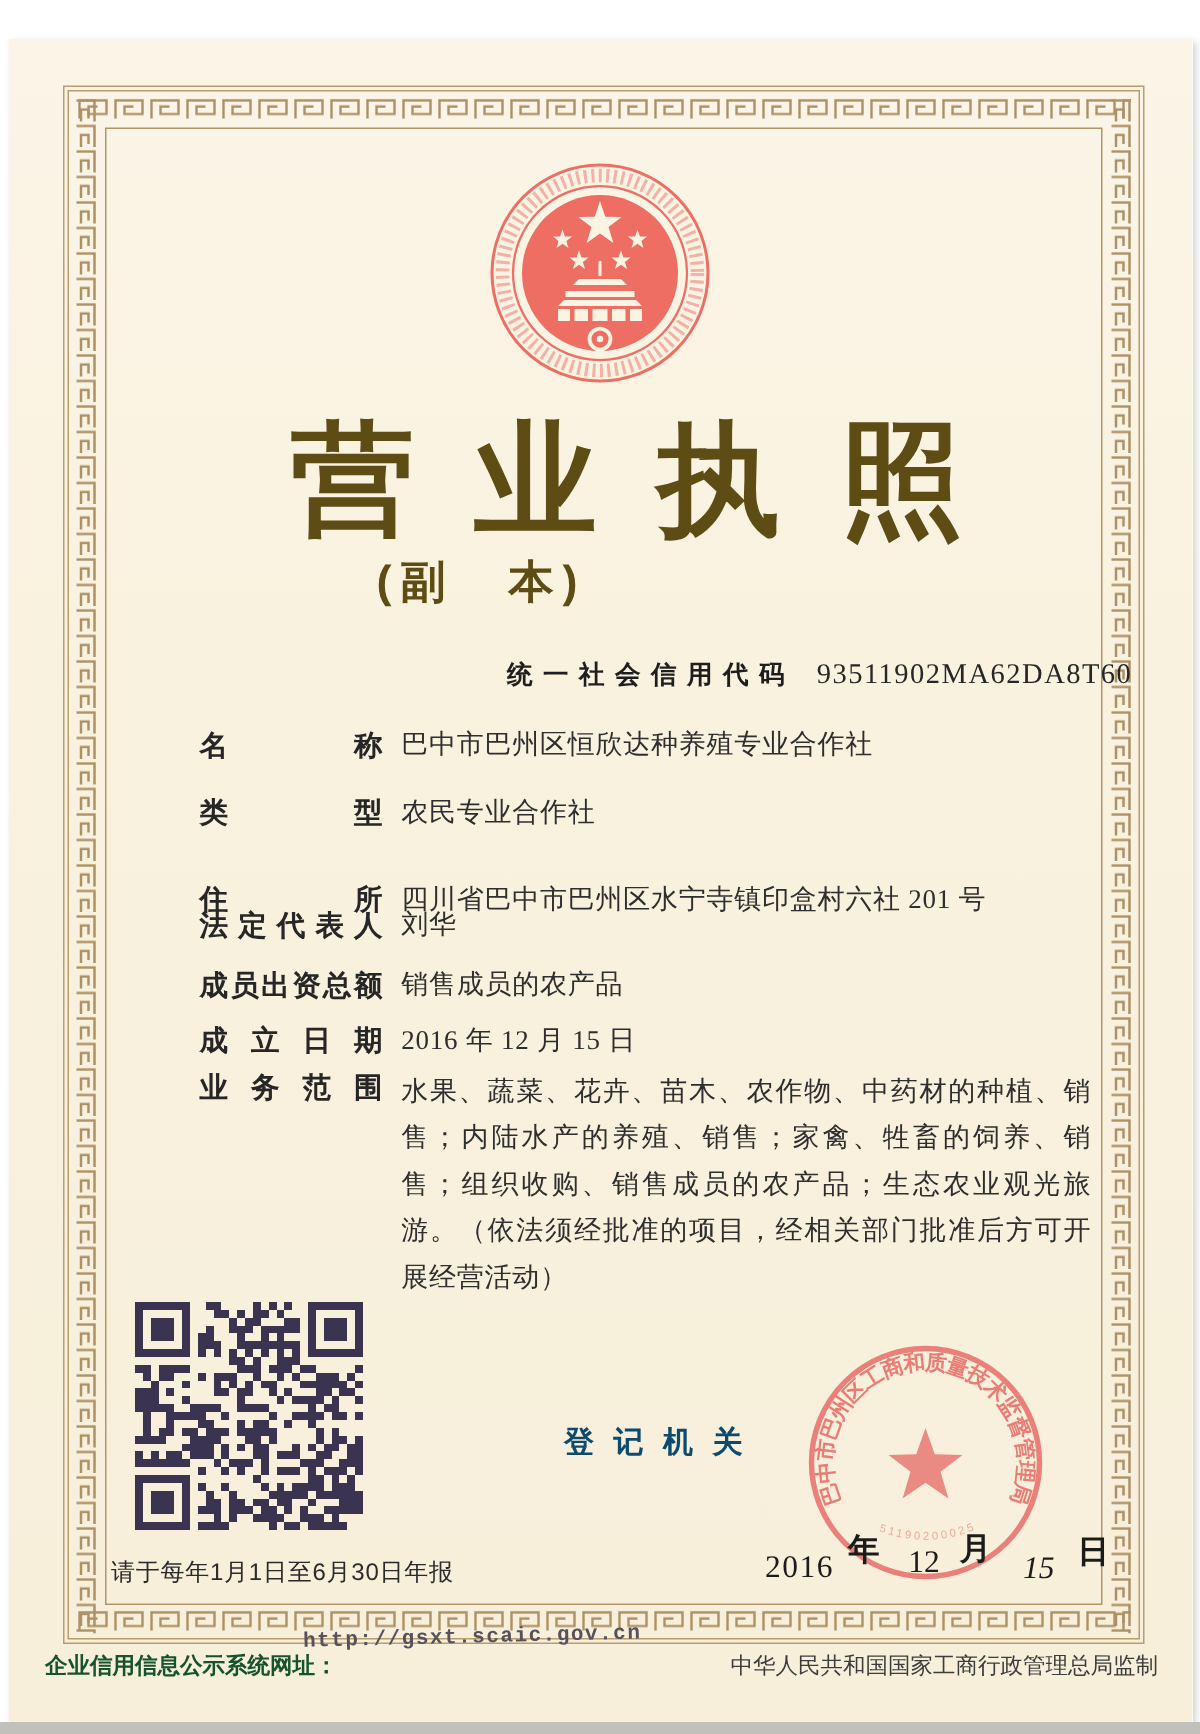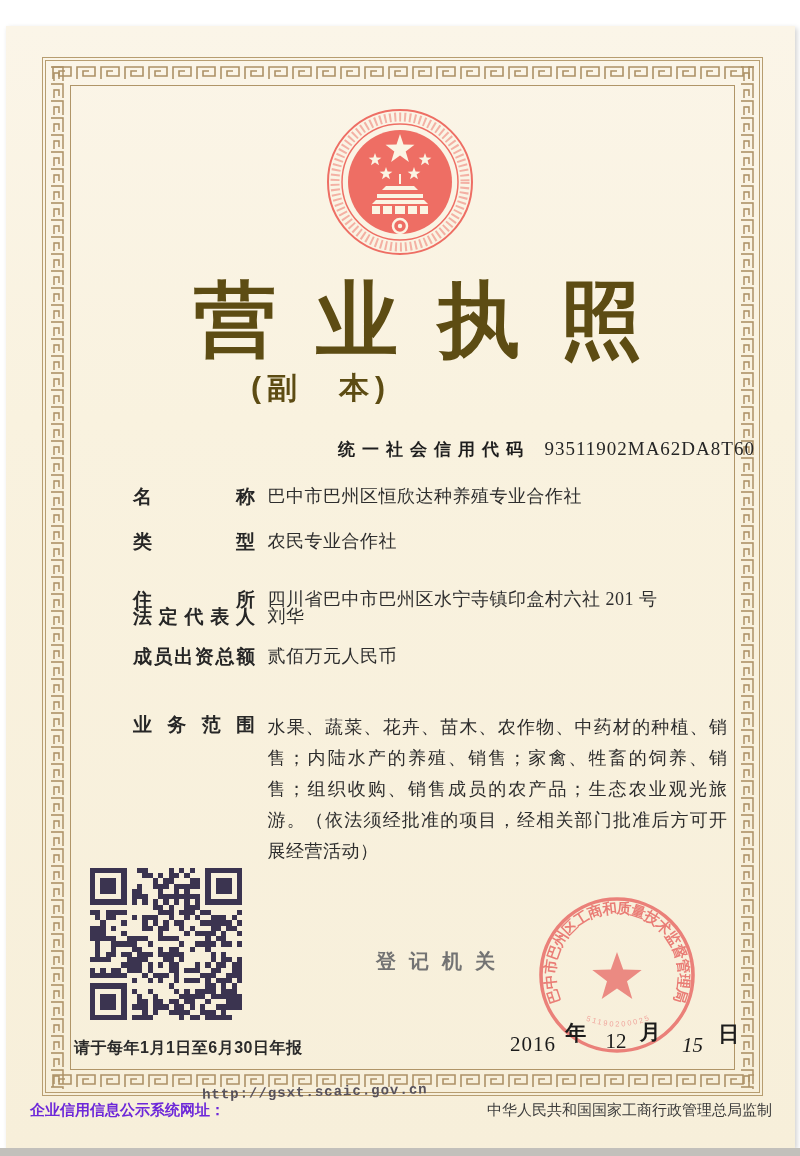--- a/index.html
+++ b/index.html
@@ -52,44 +52,44 @@
 
   
   .watermark { position:absolute; left:213px; top:606px; white-space:nowrap;
                font-size:31px; font-weight:600; color:rgba(240,16,16,.82); letter-spacing:0; }
 
   
   .qr { position:absolute; left:90px; top:868px; width:152px; height:152px; }
 
   
   .reg-label { position:absolute; left:376px; top:948px; font-weight:800; font-size:20px;
-               letter-spacing:13px; color:#737373; }
+               letter-spacing:13px; color:#0c4a6e; }
 
   
   .seal { position:absolute; left:527px; top:883px; width:180px; height:180px; opacity:.88; }
 
   
   .issue-date { position:absolute; left:510px; top:1018px; white-space:nowrap;
                 font-family:"Liberation Serif","DejaVu Serif",serif; font-size:21px; color:#1b1b1b; }
   .issue-date span { display:inline-block; }
   .d0 { transform:translateY(12px); letter-spacing:1px; }
   .d1 { margin-left:4px; transform:translateY(1px); font-weight:700; font-family:"Liberation Sans",sans-serif; }
   .d2 { margin-left:14px; transform:translateY(9px); }
   .d3 { margin-left:8px;  transform:translateY(0px); font-weight:700; font-family:"Liberation Sans",sans-serif; }
   .d4 { margin-left:16px; transform:translateY(13px);font-style:italic; }
   .d5 { margin-left:10px; transform:translateY(2px); font-weight:700; font-family:"Liberation Sans",sans-serif; }
 
   
-  .annual-note { position:absolute; left:74px; top:1038px; font-size:16px; font-weight:700; color:#2a2a2a; letter-spacing:.5px; }
+  .annual-note { position:absolute; left:74px; top:1038px; font-size:16px; font-weight:400; color:#2a2a2a; letter-spacing:.5px; }
 
   
   .url-stamp { position:absolute; left:202px; top:1084px; font-family:"Liberation Mono","DejaVu Sans Mono",monospace;
                font-size:14px; font-weight:700; color:#56515b; letter-spacing:1px; transform:rotate(-1.4deg); }
   .footer-left  { position:absolute; left:30px;  top:1101px; font-family:"Liberation Serif","DejaVu Serif",serif;
-                  font-size:15px; font-weight:700; color:#6d28d9; }
+                  font-size:15px; font-weight:700; color:#14532d; }
   .footer-right { position:absolute; left:487px; top:1101px; font-family:"Liberation Serif","DejaVu Serif",serif;
                   font-size:15px; font-weight:400; color:#3c3c3c; }
 </style>
 </head>
 <body>
 
 <div class="stage">
 
   <div class="paper"></div>
 
@@ -162,21 +162,25 @@
   <div class="row r2">
     <span class="row-label">住所</span>
     <span class="row-value">四川省巴中市巴州区水宁寺镇印盒村六社 201 号</span>
   </div>
   <div class="row r3">
     <span class="row-label">法定代表人</span>
     <span class="row-value">刘华</span>
   </div>
   <div class="row r4">
     <span class="row-label">成员出资总额</span>
-    <span class="row-value">贰佰万元人民币</span>
+    <span class="row-value">销售成员的农产品</span>
+  </div>
+  <div class="row r5">
+    <span class="row-label">成立日期</span>
+    <span class="row-value">2016 年 12 月 15 日</span>
   </div>
   <div class="row r6">
     <span class="row-label">业务范围</span>
     <span class="row-value">水果、蔬菜、花卉、苗木、农作物、中药材的种植、销售；内陆水产的养殖、销售；家禽、牲畜的饲养、销售；组织收购、销售成员的农产品；生态农业观光旅游。（依法须经批准的项目，经相关部门批准后方可开展经营活动）</span>
   </div>
 
 
   <svg class="qr" viewBox="0 0 29 29">
     <g id="qr-modules" fill="#3b3450" shape-rendering="crispEdges">
         <path d="M0 0h1v1h-1zM1 0h1v1h-1zM2 0h1v1h-1zM3 0h1v1h-1zM4 0h1v1h-1zM5 0h1v1h-1zM6 0h1v1h-1zM9 0h1v1h-1zM10 0h1v1h-1zM15 0h1v1h-1zM17 0h1v1h-1zM19 0h1v1h-1zM22 0h1v1h-1zM23 0h1v1h-1zM24 0h1v1h-1zM25 0h1v1h-1zM26 0h1v1h-1zM27 0h1v1h-1zM28 0h1v1h-1zM0 1h1v1h-1zM6 1h1v1h-1zM10 1h1v1h-1zM11 1h1v1h-1zM13 1h1v1h-1zM15 1h1v1h-1zM16 1h1v1h-1zM18 1h1v1h-1zM22 1h1v1h-1zM28 1h1v1h-1zM0 2h1v1h-1zM2 2h1v1h-1zM3 2h1v1h-1zM4 2h1v1h-1zM6 2h1v1h-1zM12 2h1v1h-1zM14 2h1v1h-1zM15 2h1v1h-1zM19 2h1v1h-1zM20 2h1v1h-1zM22 2h1v1h-1zM24 2h1v1h-1zM25 2h1v1h-1zM26 2h1v1h-1zM28 2h1v1h-1zM0 3h1v1h-1zM2 3h1v1h-1zM3 3h1v1h-1zM4 3h1v1h-1zM6 3h1v1h-1zM9 3h1v1h-1zM12 3h1v1h-1zM13 3h1v1h-1zM14 3h1v1h-1zM16 3h1v1h-1zM17 3h1v1h-1zM18 3h1v1h-1zM19 3h1v1h-1zM20 3h1v1h-1zM22 3h1v1h-1zM24 3h1v1h-1zM25 3h1v1h-1zM26 3h1v1h-1zM28 3h1v1h-1zM0 4h1v1h-1zM2 4h1v1h-1zM3 4h1v1h-1zM4 4h1v1h-1zM6 4h1v1h-1zM8 4h1v1h-1zM9 4h1v1h-1zM13 4h1v1h-1zM16 4h1v1h-1zM18 4h1v1h-1zM22 4h1v1h-1zM24 4h1v1h-1zM25 4h1v1h-1zM26 4h1v1h-1zM28 4h1v1h-1zM0 5h1v1h-1zM6 5h1v1h-1zM8 5h1v1h-1zM9 5h1v1h-1zM10 5h1v1h-1zM13 5h1v1h-1zM14 5h1v1h-1zM15 5h1v1h-1zM16 5h1v1h-1zM17 5h1v1h-1zM18 5h1v1h-1zM19 5h1v1h-1zM20 5h1v1h-1zM22 5h1v1h-1zM28 5h1v1h-1zM0 6h1v1h-1zM1 6h1v1h-1zM2 6h1v1h-1zM3 6h1v1h-1zM4 6h1v1h-1zM5 6h1v1h-1zM6 6h1v1h-1zM8 6h1v1h-1zM10 6h1v1h-1zM12 6h1v1h-1zM14 6h1v1h-1zM16 6h1v1h-1zM18 6h1v1h-1zM20 6h1v1h-1zM22 6h1v1h-1zM23 6h1v1h-1zM24 6h1v1h-1zM25 6h1v1h-1zM26 6h1v1h-1zM27 6h1v1h-1zM28 6h1v1h-1zM12 7h1v1h-1zM13 7h1v1h-1zM15 7h1v1h-1zM18 7h1v1h-1zM19 7h1v1h-1zM20 7h1v1h-1zM0 8h1v1h-1zM1 8h1v1h-1zM3 8h1v1h-1zM4 8h1v1h-1zM5 8h1v1h-1zM6 8h1v1h-1zM13 8h1v1h-1zM14 8h1v1h-1zM15 8h1v1h-1zM17 8h1v1h-1zM18 8h1v1h-1zM19 8h1v1h-1zM21 8h1v1h-1zM22 8h1v1h-1zM28 8h1v1h-1zM1 9h1v1h-1zM3 9h1v1h-1zM4 9h1v1h-1zM8 9h1v1h-1zM10 9h1v1h-1zM11 9h1v1h-1zM12 9h1v1h-1zM15 9h1v1h-1zM18 9h1v1h-1zM20 9h1v1h-1zM23 9h1v1h-1zM24 9h1v1h-1zM25 9h1v1h-1zM27 9h1v1h-1zM2 10h1v1h-1zM6 10h1v1h-1zM10 10h1v1h-1zM12 10h1v1h-1zM14 10h1v1h-1zM16 10h1v1h-1zM17 10h1v1h-1zM21 10h1v1h-1zM22 10h1v1h-1zM23 10h1v1h-1zM24 10h1v1h-1zM25 10h1v1h-1zM26 10h1v1h-1zM28 10h1v1h-1zM0 11h1v1h-1zM1 11h1v1h-1zM2 11h1v1h-1zM4 11h1v1h-1zM10 11h1v1h-1zM11 11h1v1h-1zM13 11h1v1h-1zM14 11h1v1h-1zM17 11h1v1h-1zM19 11h1v1h-1zM23 11h1v1h-1zM24 11h1v1h-1zM26 11h1v1h-1zM27 11h1v1h-1zM0 12h1v1h-1zM1 12h1v1h-1zM2 12h1v1h-1zM6 12h1v1h-1zM13 12h1v1h-1zM18 12h1v1h-1zM20 12h1v1h-1zM21 12h1v1h-1zM22 12h1v1h-1zM23 12h1v1h-1zM25 12h1v1h-1zM28 12h1v1h-1zM0 13h1v1h-1zM1 13h1v1h-1zM2 13h1v1h-1zM3 13h1v1h-1zM4 13h1v1h-1zM7 13h1v1h-1zM8 13h1v1h-1zM9 13h1v1h-1zM10 13h1v1h-1zM13 13h1v1h-1zM14 13h1v1h-1zM15 13h1v1h-1zM16 13h1v1h-1zM22 13h1v1h-1zM24 13h1v1h-1zM25 13h1v1h-1zM1 14h1v1h-1zM4 14h1v1h-1zM5 14h1v1h-1zM6 14h1v1h-1zM7 14h1v1h-1zM8 14h1v1h-1zM11 14h1v1h-1zM17 14h1v1h-1zM20 14h1v1h-1zM21 14h1v1h-1zM22 14h1v1h-1zM23 14h1v1h-1zM25 14h1v1h-1zM26 14h1v1h-1zM28 14h1v1h-1zM1 15h1v1h-1zM4 15h1v1h-1zM8 15h1v1h-1zM9 15h1v1h-1zM13 15h1v1h-1zM15 15h1v1h-1zM16 15h1v1h-1zM19 15h1v1h-1zM22 15h1v1h-1zM1 16h1v1h-1zM3 16h1v1h-1zM4 16h1v1h-1zM6 16h1v1h-1zM7 16h1v1h-1zM9 16h1v1h-1zM10 16h1v1h-1zM11 16h1v1h-1zM13 16h1v1h-1zM14 16h1v1h-1zM15 16h1v1h-1zM16 16h1v1h-1zM17 16h1v1h-1zM23 16h1v1h-1zM25 16h1v1h-1zM0 17h1v1h-1zM1 17h1v1h-1zM2 17h1v1h-1zM3 17h1v1h-1zM7 17h1v1h-1zM8 17h1v1h-1zM9 17h1v1h-1zM10 17h1v1h-1zM14 17h1v1h-1zM15 17h1v1h-1zM17 17h1v1h-1zM23 17h1v1h-1zM25 17h1v1h-1zM26 17h1v1h-1zM28 17h1v1h-1zM6 18h1v1h-1zM7 18h1v1h-1zM8 18h1v1h-1zM9 18h1v1h-1zM11 18h1v1h-1zM13 18h1v1h-1zM15 18h1v1h-1zM16 18h1v1h-1zM20 18h1v1h-1zM22 18h1v1h-1zM24 18h1v1h-1zM25 18h1v1h-1zM27 18h1v1h-1zM28 18h1v1h-1zM0 19h1v1h-1zM2 19h1v1h-1zM4 19h1v1h-1zM5 19h1v1h-1zM7 19h1v1h-1zM8 19h1v1h-1zM9 19h1v1h-1zM11 19h1v1h-1zM15 19h1v1h-1zM16 19h1v1h-1zM18 19h1v1h-1zM19 19h1v1h-1zM20 19h1v1h-1zM23 19h1v1h-1zM24 19h1v1h-1zM27 19h1v1h-1zM28 19h1v1h-1zM0 20h1v1h-1zM1 20h1v1h-1zM2 20h1v1h-1zM3 20h1v1h-1zM4 20h1v1h-1zM5 20h1v1h-1zM6 20h1v1h-1zM10 20h1v1h-1zM12 20h1v1h-1zM13 20h1v1h-1zM14 20h1v1h-1zM16 20h1v1h-1zM21 20h1v1h-1zM22 20h1v1h-1zM23 20h1v1h-1zM26 20h1v1h-1zM27 20h1v1h-1zM28 20h1v1h-1zM8 21h1v1h-1zM11 21h1v1h-1zM13 21h1v1h-1zM16 21h1v1h-1zM18 21h1v1h-1zM19 21h1v1h-1zM20 21h1v1h-1zM22 21h1v1h-1zM24 21h1v1h-1zM25 21h1v1h-1zM26 21h1v1h-1zM28 21h1v1h-1zM0 22h1v1h-1zM1 22h1v1h-1zM2 22h1v1h-1zM3 22h1v1h-1zM4 22h1v1h-1zM5 22h1v1h-1zM6 22h1v1h-1zM15 22h1v1h-1zM22 22h1v1h-1zM23 22h1v1h-1zM25 22h1v1h-1zM27 22h1v1h-1zM0 23h1v1h-1zM6 23h1v1h-1zM8 23h1v1h-1zM11 23h1v1h-1zM16 23h1v1h-1zM18 23h1v1h-1zM20 23h1v1h-1zM21 23h1v1h-1zM22 23h1v1h-1zM23 23h1v1h-1zM25 23h1v1h-1zM26 23h1v1h-1zM27 23h1v1h-1zM0 24h1v1h-1zM2 24h1v1h-1zM3 24h1v1h-1zM4 24h1v1h-1zM6 24h1v1h-1zM9 24h1v1h-1zM12 24h1v1h-1zM17 24h1v1h-1zM18 24h1v1h-1zM19 24h1v1h-1zM20 24h1v1h-1zM21 24h1v1h-1zM23 24h1v1h-1zM24 24h1v1h-1zM25 24h1v1h-1zM26 24h1v1h-1zM27 24h1v1h-1zM28 24h1v1h-1zM0 25h1v1h-1zM2 25h1v1h-1zM3 25h1v1h-1zM4 25h1v1h-1zM6 25h1v1h-1zM9 25h1v1h-1zM10 25h1v1h-1zM12 25h1v1h-1zM13 25h1v1h-1zM15 25h1v1h-1zM16 25h1v1h-1zM18 25h1v1h-1zM19 25h1v1h-1zM22 25h1v1h-1zM26 25h1v1h-1zM27 25h1v1h-1zM28 25h1v1h-1zM0 26h1v1h-1zM2 26h1v1h-1zM3 26h1v1h-1zM4 26h1v1h-1zM6 26h1v1h-1zM8 26h1v1h-1zM9 26h1v1h-1zM10 26h1v1h-1zM12 26h1v1h-1zM13 26h1v1h-1zM14 26h1v1h-1zM16 26h1v1h-1zM17 26h1v1h-1zM19 26h1v1h-1zM21 26h1v1h-1zM24 26h1v1h-1zM25 26h1v1h-1zM26 26h1v1h-1zM27 26h1v1h-1zM28 26h1v1h-1zM0 27h1v1h-1zM6 27h1v1h-1zM10 27h1v1h-1zM12 27h1v1h-1zM15 27h1v1h-1zM16 27h1v1h-1zM17 27h1v1h-1zM18 27h1v1h-1zM21 27h1v1h-1zM22 27h1v1h-1zM23 27h1v1h-1zM25 27h1v1h-1zM0 28h1v1h-1zM1 28h1v1h-1zM2 28h1v1h-1zM3 28h1v1h-1zM4 28h1v1h-1zM5 28h1v1h-1zM6 28h1v1h-1zM8 28h1v1h-1zM9 28h1v1h-1zM10 28h1v1h-1zM11 28h1v1h-1zM17 28h1v1h-1zM19 28h1v1h-1zM20 28h1v1h-1zM22 28h1v1h-1zM23 28h1v1h-1zM24 28h1v1h-1zM25 28h1v1h-1zM26 28h1v1h-1z"></path>

